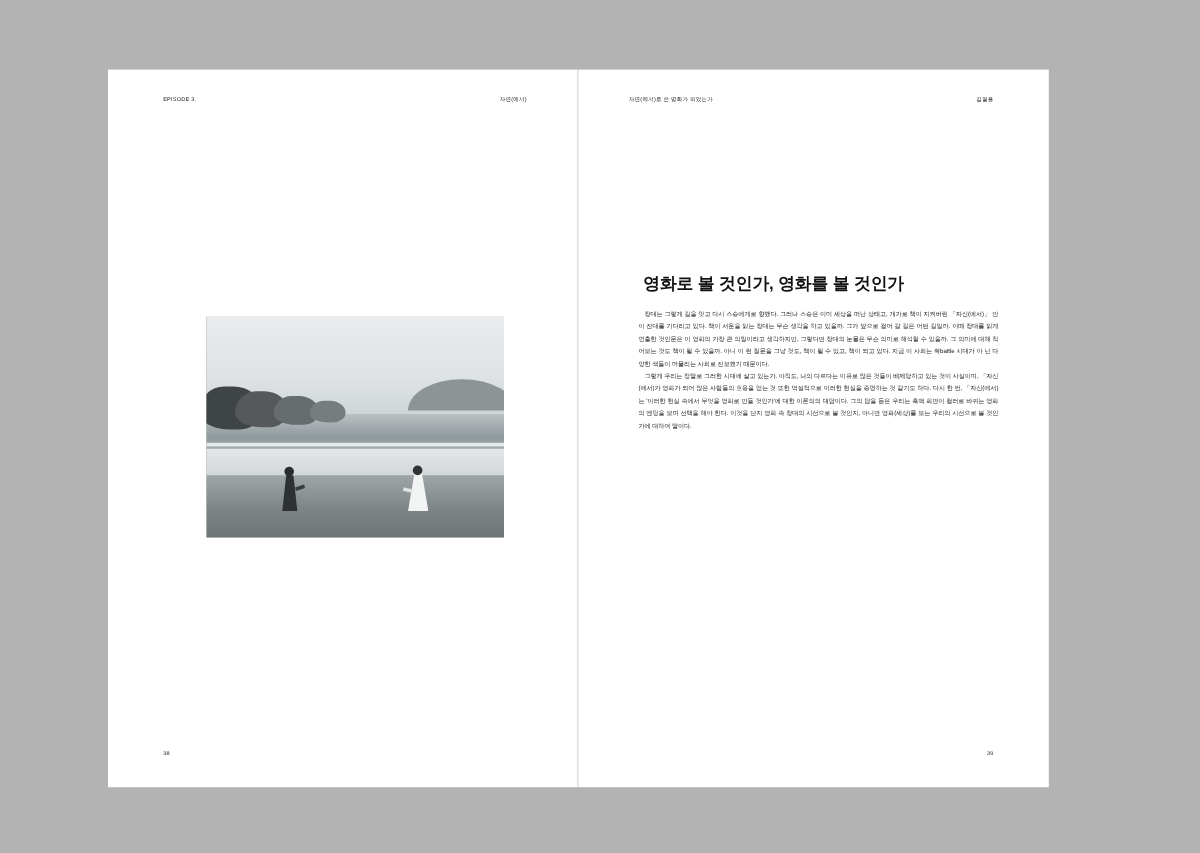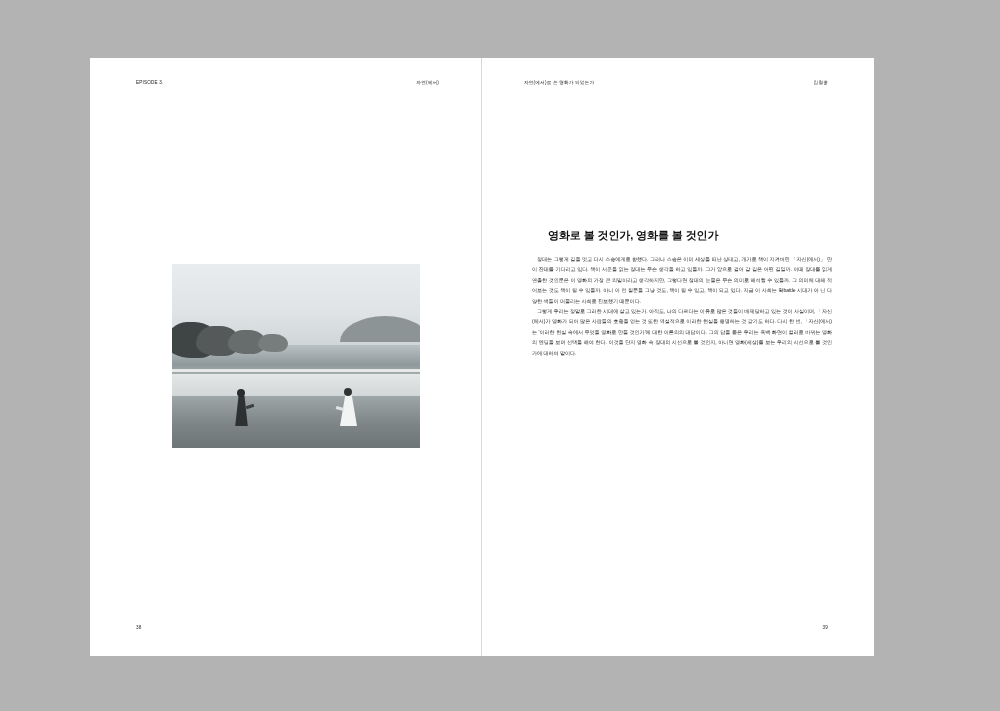--- a/index.html
+++ b/index.html
@@ -139,24 +139,24 @@
     background: rgba(255,255,255,0.75);
   }
 
   .article {
     position: absolute;
     left: 50px;
     top: 170px;
     width: 300px;
   }
   .article-title {
-    font-size: 11px;
+    font-size: 14px;
     font-weight: bold;
     color: #111;
-    margin: 0 0 11px 16px;
+    margin: 0 0 11px 4px;
     letter-spacing: -0.1px;
   }
   .article p {
     margin: 0;
     font-size: 5.1px;
     line-height: 10.4px;
     color: #1d1d1d;
     text-align: justify;
     text-indent: 5px;
     letter-spacing: -0.05px;

